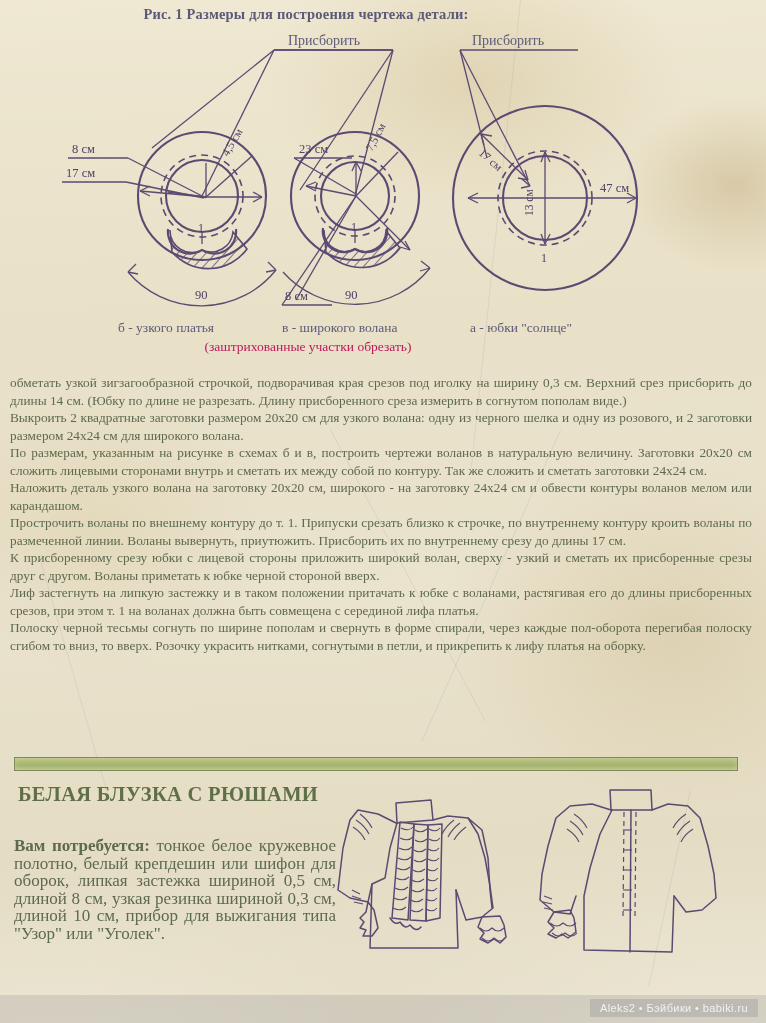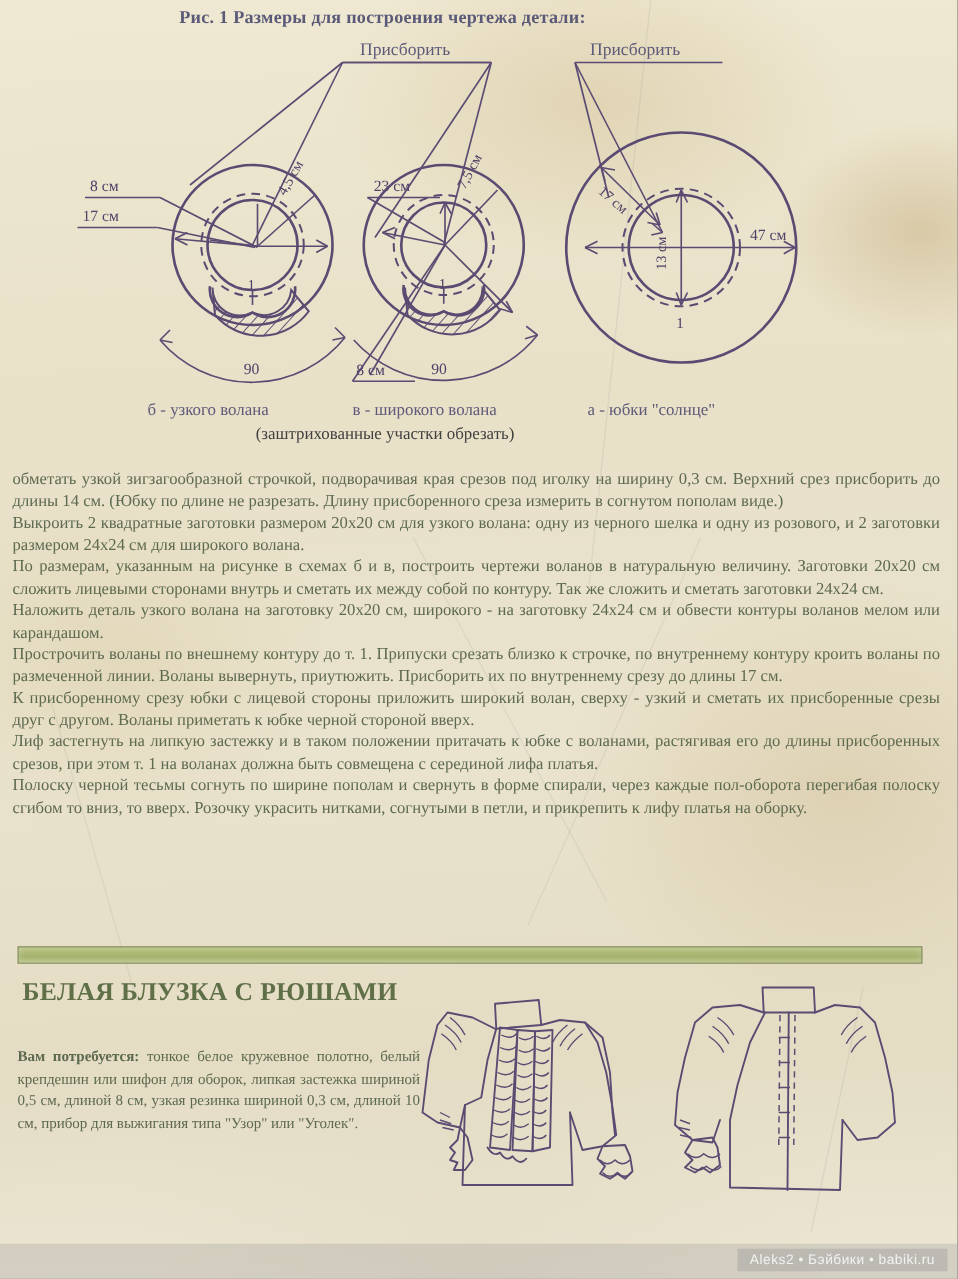--- a/index.html
+++ b/index.html
@@ -76,21 +76,21 @@
     width: 766px;
     font-size: 13.5px;
     color: #5d5a7a;
   }
   .cap-b { position: absolute; left: 118px; top: 0; }
   .cap-v { position: absolute; left: 282px; top: 0; }
   .cap-a { position: absolute; left: 470px; top: 0; }
   .cap-note {
     position: absolute; left: 0; top: 19px;
     width: 766px; text-align: center;
-    font-size: 13.5px; color: #404040;
+    font-size: 13.5px; color: #be185d;
     padding-right: 150px;
     box-sizing: border-box;
   }
 
   
   #body-text {
     position: absolute;
     left: 10px; top: 374px;
     width: 742px;
     font-size: 13.3px;
@@ -128,21 +128,21 @@
     left: 18px; top: 811px;
     width: 320px;
     text-align: center;
     font-size: 13.5px;
     color: #5d6a50;
   }
   #blouse-req {
     position: absolute;
     left: 14px; top: 837px;
     width: 322px;
-    font-size: 12px;
+    font-size: 17px;
     line-height: 17.6px;
     color: #5d6a50;
     text-align: justify;
   }
   #blouse-req b { font-weight: bold; }
 
   svg#blouses { position: absolute; left: 330px; top: 778px; }
   .bl { fill: none; stroke: #5b4a72; stroke-width: 1.5; stroke-linejoin: round; stroke-linecap: round; }
   .bl-th { fill: none; stroke: #5b4a72; stroke-width: 1.1; }
   .bl-d { fill: none; stroke: #5b4a72; stroke-width: 1.2; stroke-dasharray: 5 4; }
@@ -311,21 +311,21 @@
         <line class="ink-th" x1="545" y1="244" x2="541" y2="234"></line>
         <line class="ink-th" x1="545" y1="244" x2="550" y2="234"></line>
         <text class="ptnum" x="541" y="262">1</text>
         <text class="dimtxt-s" x="478" y="154" transform="rotate(41 478 154)">17 см</text>
         <text class="dimtxt-s" x="533" y="216" transform="rotate(-90 533 216)">13 см</text>
         <text class="dimtxt" x="600" y="192">47 см</text>
       </g>
     </svg>
 
     <div class="fig-caption-row">
-      <span class="cap-b">б - узкого волана</span>
+      <span class="cap-b">б - узкого платья</span>
       <span class="cap-v">в - широкого волана</span>
       <span class="cap-a">а - юбки "солнце"</span>
       <span class="cap-note">(заштрихованные участки обрезать)</span>
     </div>
   </div>
 
   <div id="body-text">
     <p>обметать узкой зигзагообразной строчкой, подворачивая края срезов под иголку на ширину 0,3 см. Верхний срез присборить до длины 14 см. (Юбку по длине не разрезать. Длину присборенного среза измерить в согнутом пополам виде.)</p>
     <p>Выкроить 2 квадратные заготовки размером 20х20 см для узкого волана: одну из черного шелка и одну из розового, и 2 заготовки размером 24х24 см для широкого волана.</p>
     <p>По размерам, указанным на рисунке в схемах б и в, построить чертежи воланов в натуральную величину. Заготовки 20х20 см сложить лицевыми сторонами внутрь и сметать их между собой по контуру. Так же сложить и сметать заготовки 24х24 см.</p>

